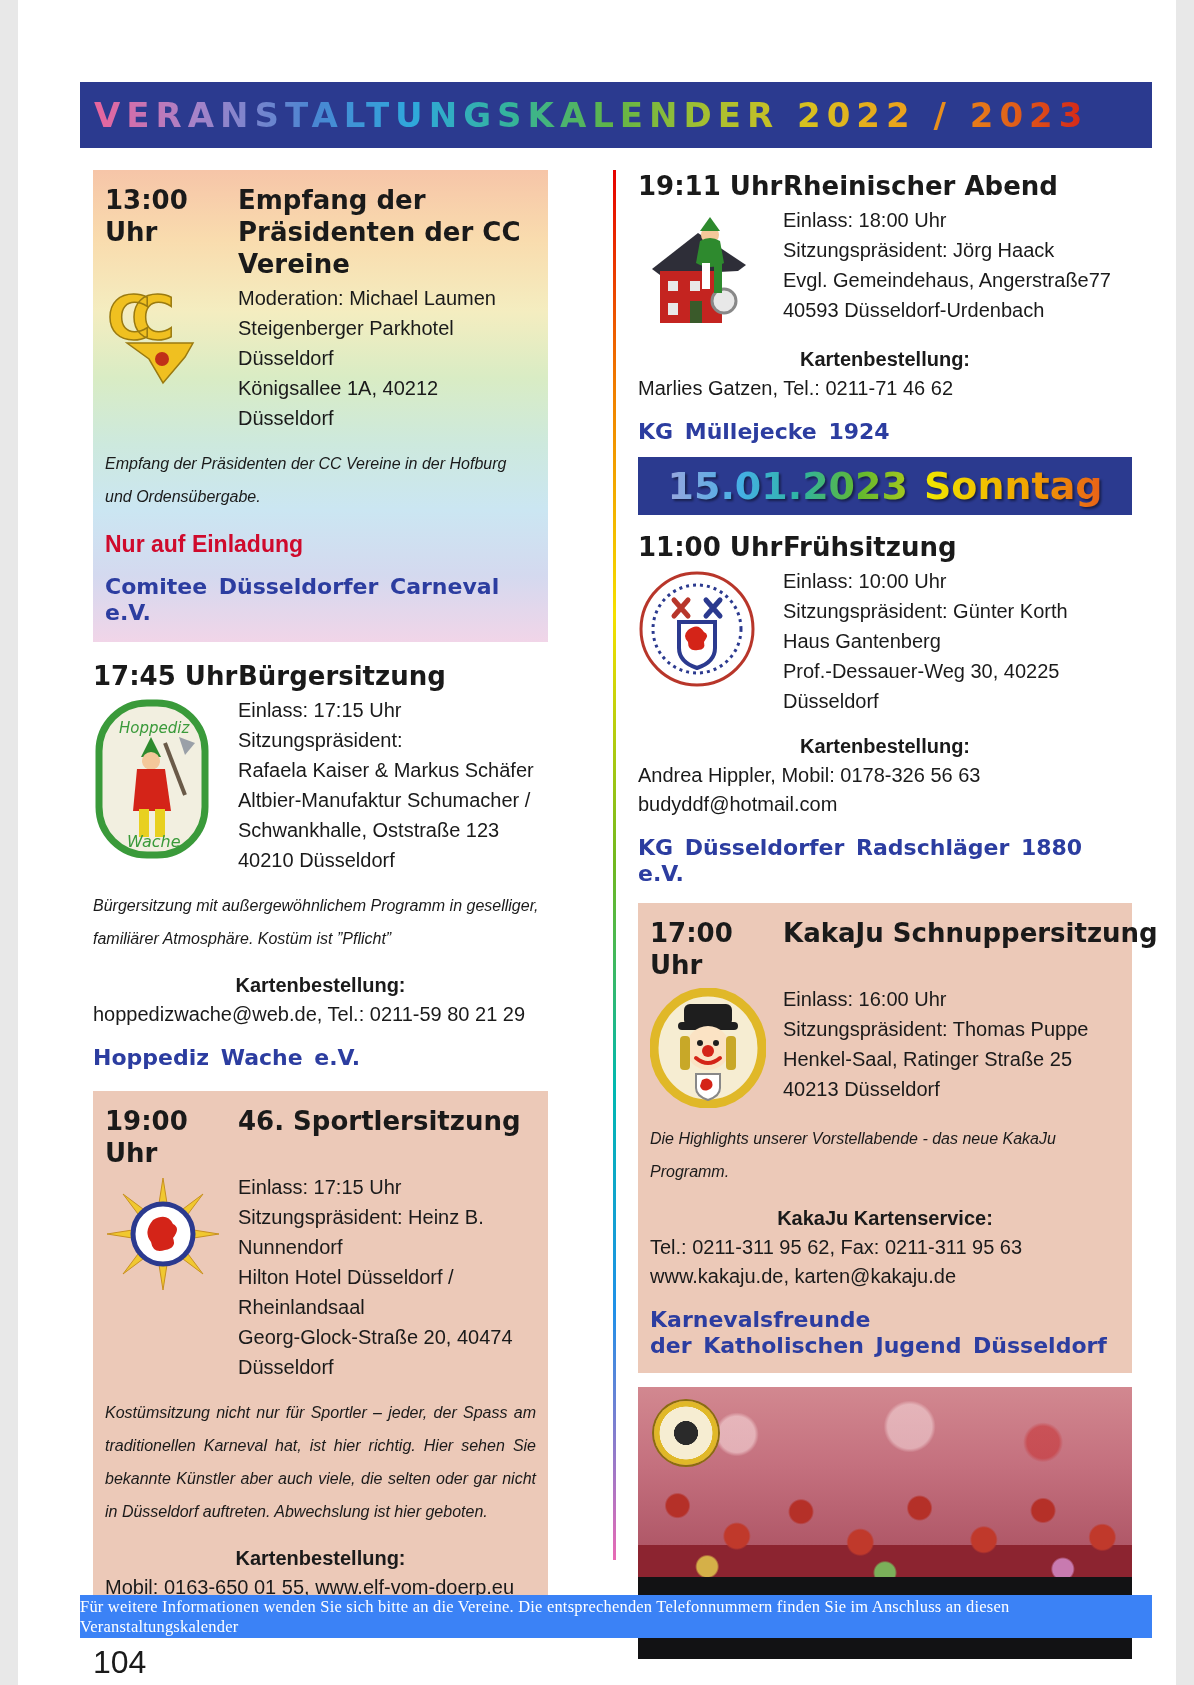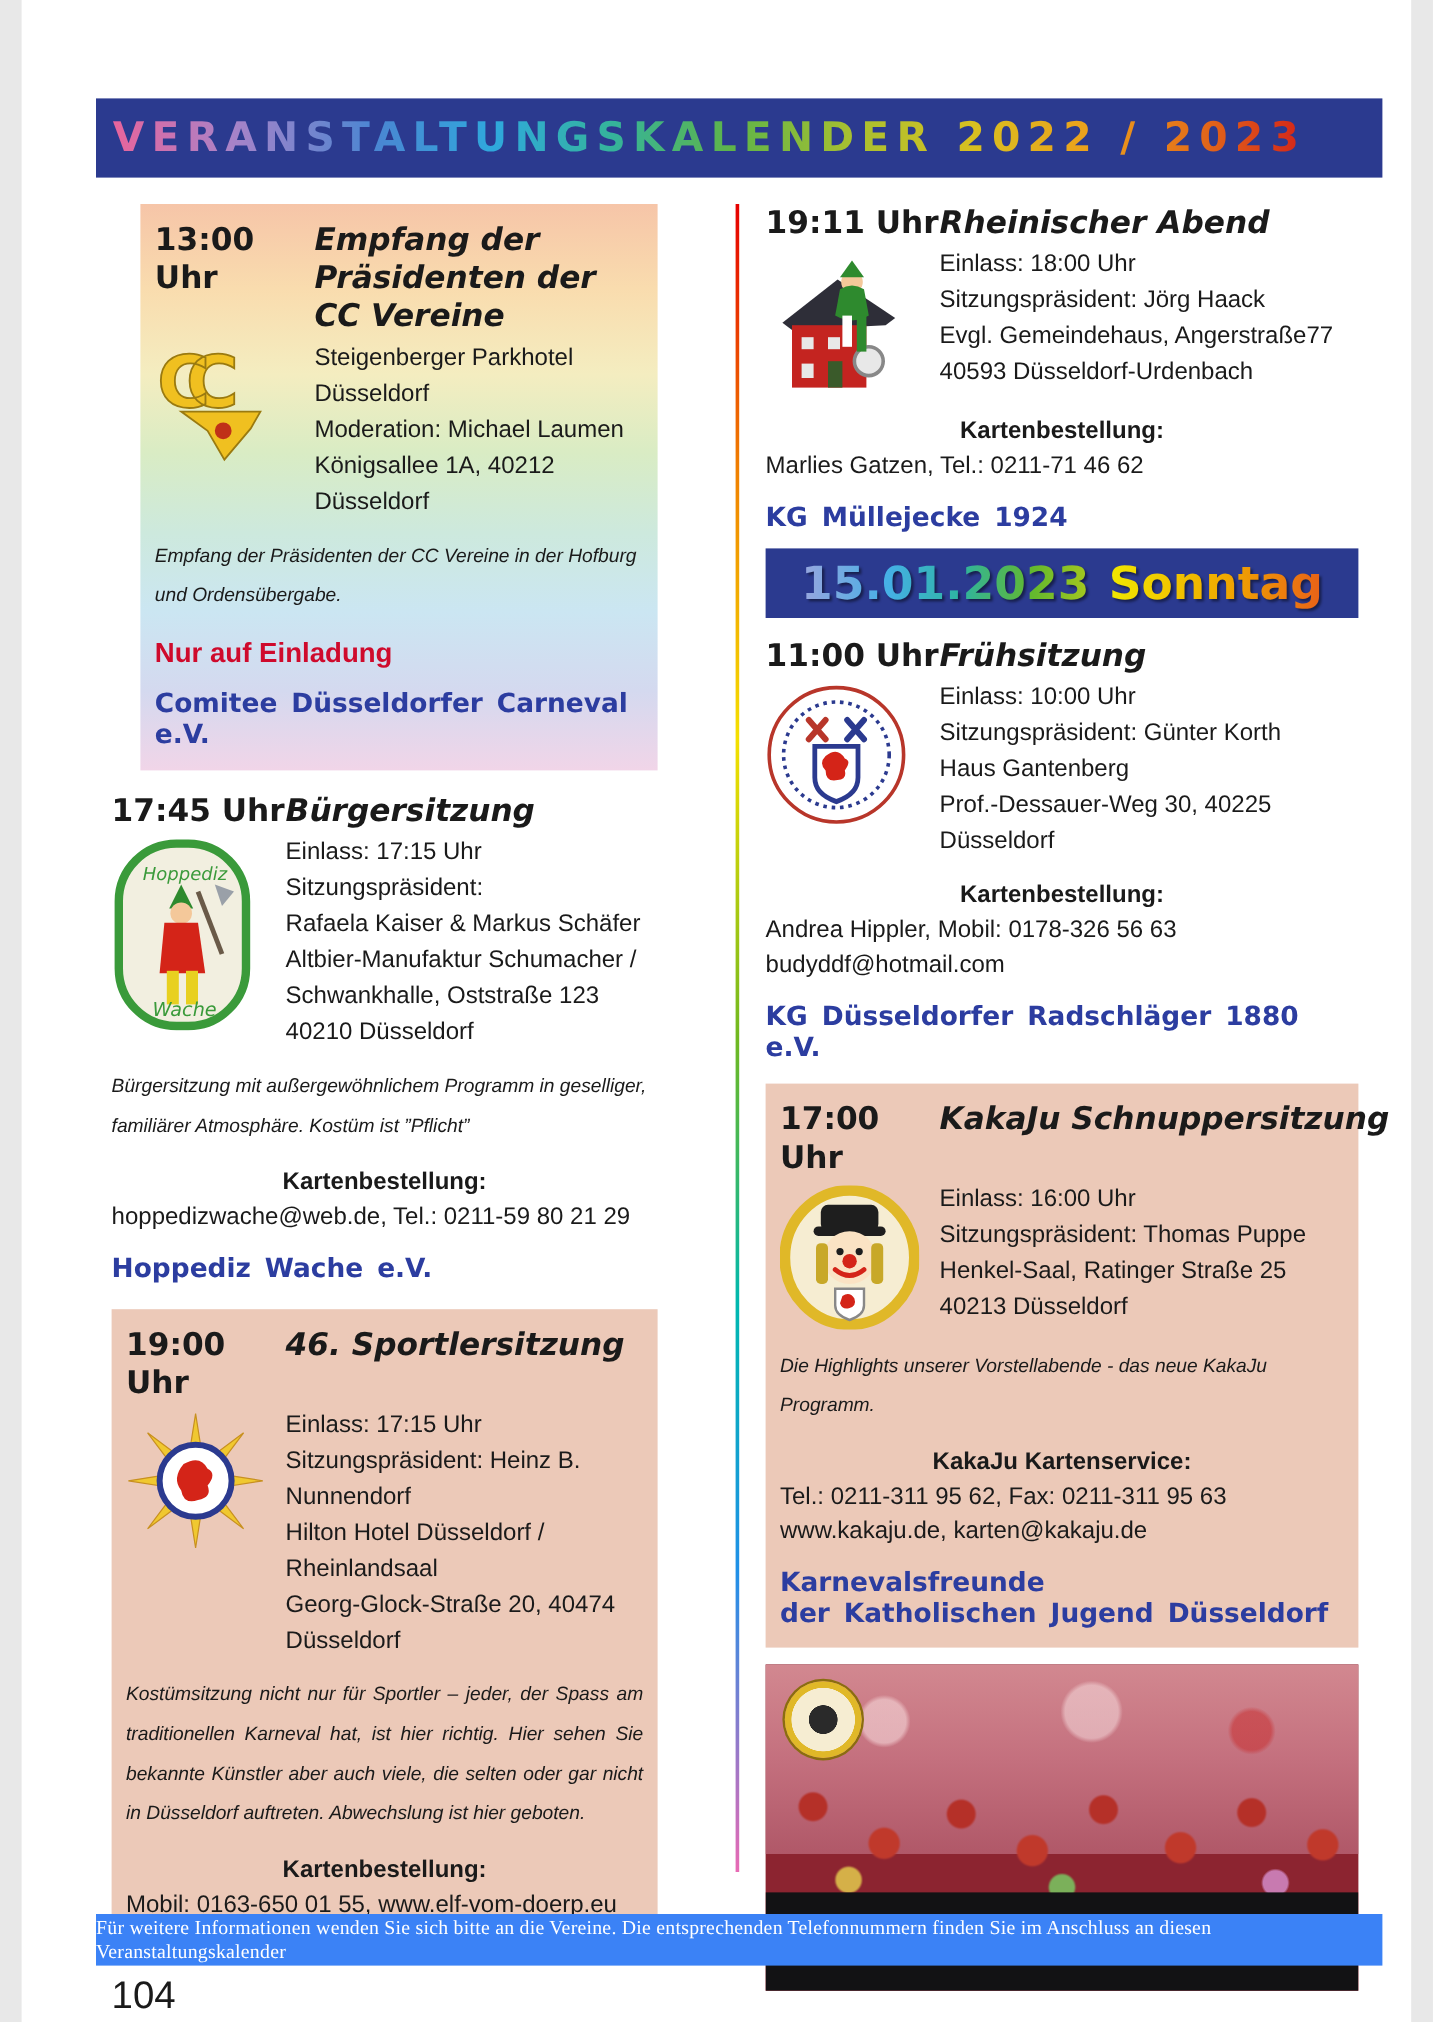--- a/index.html
+++ b/index.html
@@ -17,27 +17,27 @@
   
   .col{position:absolute;top:170px;}
   .col-left{left:75px;width:455px;}
   .col-right{left:620px;width:494px;}
   .divider{position:absolute;left:595px;top:170px;width:3px;height:1390px;
            background:linear-gradient(180deg,#e60000 0%,#f08000 16%,#f5e000 32%,#70b820 50%,#00b8b0 66%,#2090e8 82%,#e86ab4 100%);}
 
   
   .block-rainbow{background:linear-gradient(180deg,#f6c5a8 0%,#f9dcae 15%,#f4edc0 30%,#d9ecc4 44%,
                  #cde9dd 58%,#cbe6f2 72%,#d4d9ef 86%,#f1d5e8 100%);
-                 padding:14px 12px 16px 12px;margin-left:24px;}
+                 padding:14px 12px 16px 12px;}
   .block-salmon{background:#ecc9b8;padding:14px 12px 14px 12px;}
 
   .ehead{display:grid;grid-template-columns:145px 1fr;align-items:start;
          font-family:"DejaVu Sans",sans-serif;font-weight:bold;font-size:26px;line-height:32px;}
   .padded .ehead{grid-template-columns:133px 1fr;}
-  .ehead .etitle{font-style:italic;}
+  .ehead .etitle{}
   .ebody{display:grid;grid-template-columns:145px 1fr;margin-top:3px;}
   .padded .ebody{grid-template-columns:133px 1fr;}
   .details div{font-size:20px;line-height:30px;}
   .logo-cell{display:flex;justify-content:flex-start;align-items:flex-start;padding-top:4px;}
   .desc{font-style:italic;font-size:16px;line-height:33px;margin:14px 0 0 0;}
   .desc.just{text-align:justify;}
   .order{margin-top:16px;font-size:20px;line-height:29px;}
   .order .olabel{font-weight:bold;text-align:center;}
   .club{margin-top:16px;font-family:"DejaVu Sans",sans-serif;font-weight:bold;font-size:22px;
         line-height:26px;color:#2c3da0;word-spacing:4px;}
@@ -107,22 +107,22 @@
       </div>
       <div class="ebody">
         <div class="logo-cell">
           <svg width="110" height="102" viewBox="0 0 110 102">
             <text x="2" y="52" font-size="60" font-weight="bold" letter-spacing="-20" fill="#f0c020" stroke="#9a7a10" stroke-width="1.5">CC</text>
             <path d="M22 56 L88 56 L80 70 L58 96 L44 72 Z" fill="#f0c020" stroke="#9a7a10" stroke-width="1.5"></path>
             <circle cx="57" cy="72" r="7" fill="#c03018"></circle>
           </svg>
         </div>
         <div class="details">
+          <div>Moderation: Michael Laumen</div>
           <div>Steigenberger Parkhotel Düsseldorf</div>
-          <div>Moderation: Michael Laumen</div>
           <div>Königsallee 1A, 40212 Düsseldorf</div>
         </div>
       </div>
       <p class="desc">Empfang der Präsidenten der CC Vereine in der Hofburg und Ordensübergabe.</p>
       <div class="notice">Nur auf Einladung</div>
       <div class="club">Comitee Düsseldorfer Carneval e.V.</div>
     </div>
 
     <div class="mt18">
       <div class="ehead">

